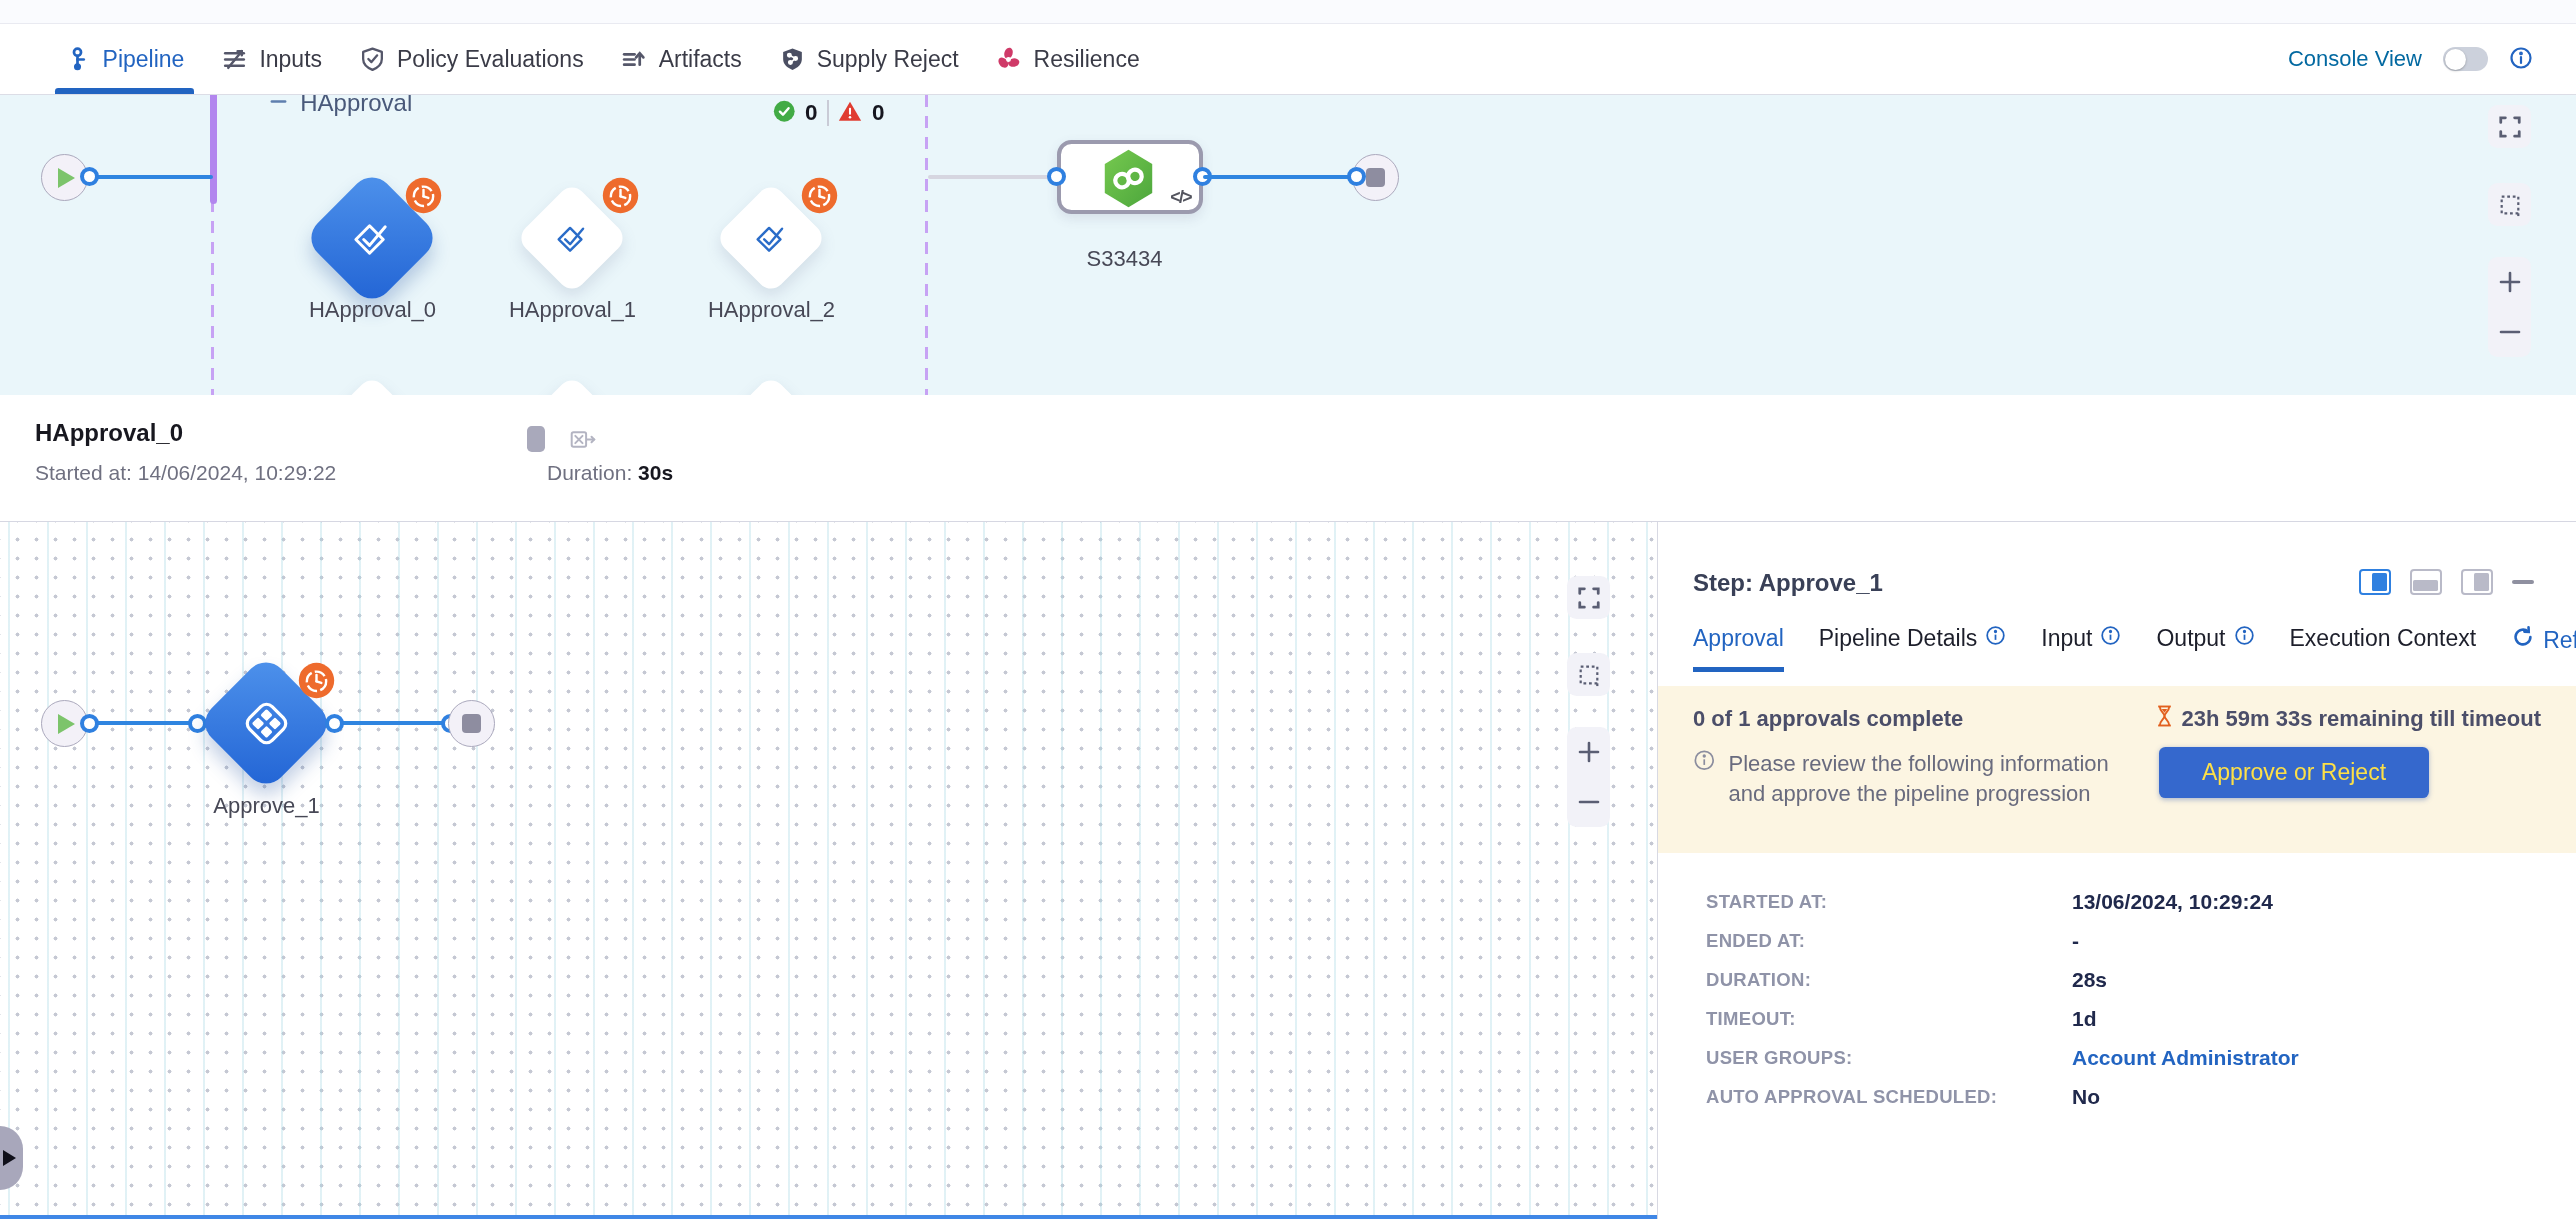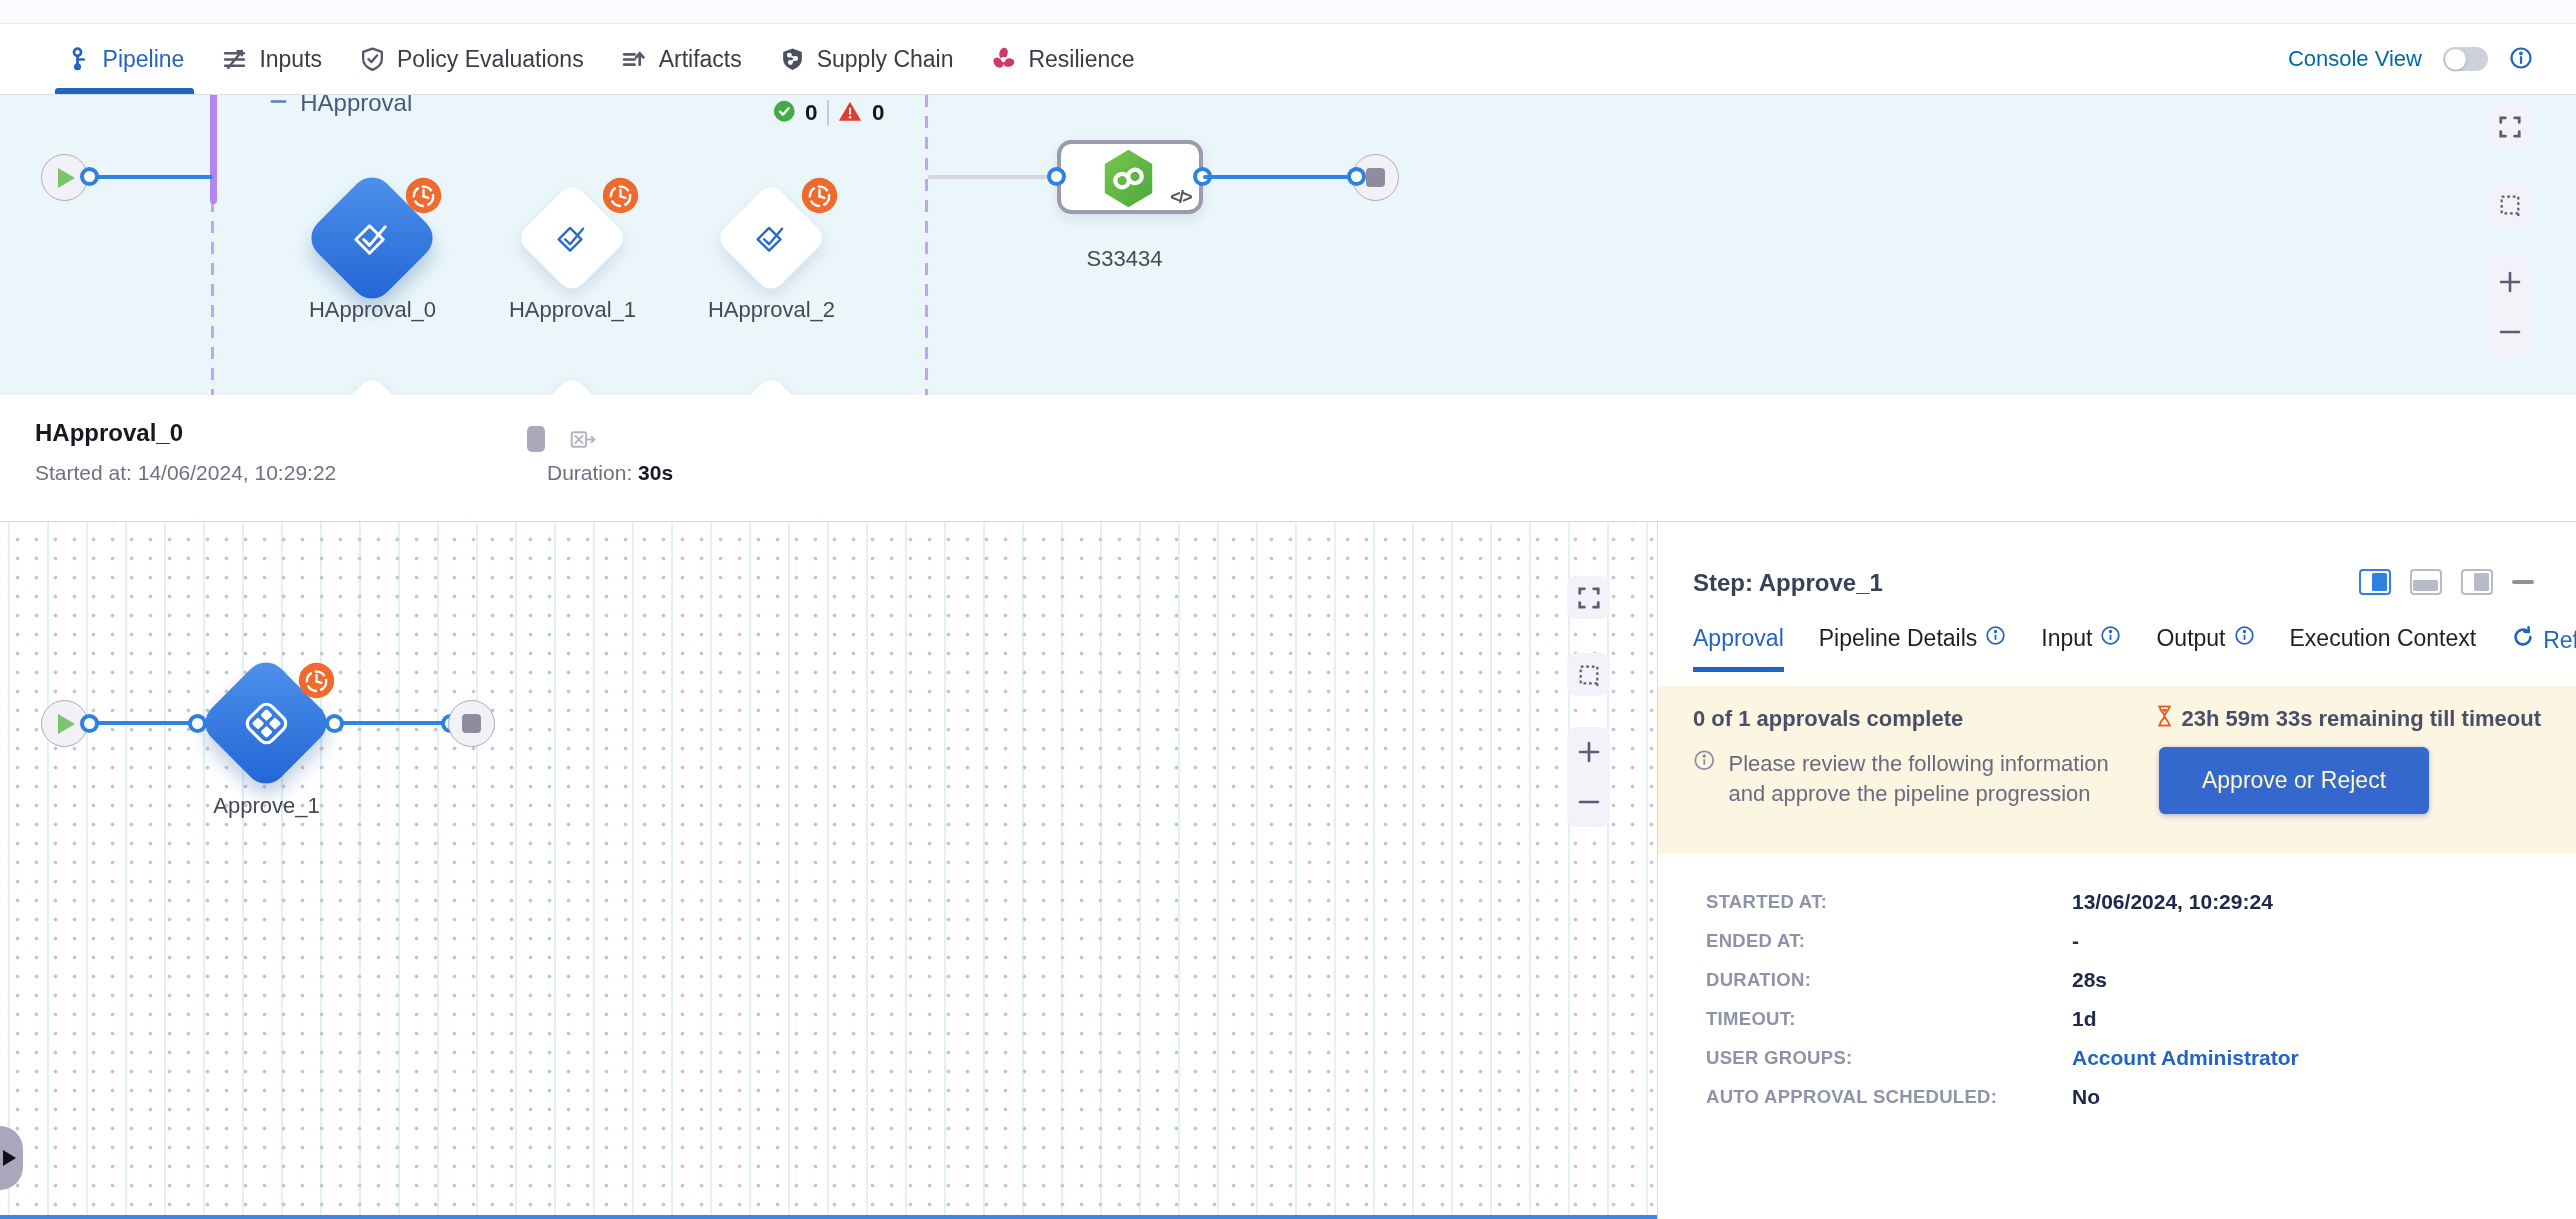--- a/index.html
+++ b/index.html
@@ -88,21 +88,21 @@
   .ptab { display:flex; align-items:center; gap:8px; font-size:23px; color:#1d1f2b; padding-bottom:14.5px; cursor:pointer; }
   .ptab.active { color:#2264c1; font-weight:500; border-bottom:5.6px solid #2264c1; }
   .ptab-refresh { display:flex; align-items:center; gap:8px; font-size:23px; color:#2264c1; cursor:pointer; }
 
   .banner { position:absolute; left:0; top:164px; width:100%; height:167px; background:#fcf5e2; }
   .banner-row1 { position:absolute; left:35px; right:35px; top:17.7px; display:flex; justify-content:space-between; align-items:center; }
   .banner-progress { font-size:22px; font-weight:700; color:#4b4e69; }
   .banner-timeout { display:flex; align-items:center; gap:8px; font-size:22px; font-weight:700; color:#4b4e69; }
   .banner-msg { position:absolute; left:35px; top:63px; display:flex; gap:13px; }
   .banner-msg .txt { font-size:22px; color:#696b7e; line-height:30px; }
-  .approve-btn { position:absolute; left:501px; top:61px; width:270px; height:67px; background:#3568cd; color:#fef9c3; font-size:23px; font-weight:500;
+  .approve-btn { position:absolute; left:501px; top:61px; width:270px; height:51px; background:#3568cd; color:#fde047; font-size:23px; font-weight:500;
       border:none; border-radius:6.4px; display:flex; align-items:center; justify-content:center; cursor:pointer; box-shadow:0 1.6px 4.8px rgba(40,80,170,.35); }
 
   .details { position:absolute; left:48px; top:360px; display:grid; grid-template-columns:366px auto; grid-auto-rows:39px; align-items:center; }
   .d-label { font-size:18.5px; font-weight:600; color:#8f93a8; letter-spacing:0.3px; }
   .d-value { font-size:21px; font-weight:700; color:#20294c; }
   .d-value.link { color:#2264c1; cursor:pointer; }
 </style>
 </head>
 <body>
 
@@ -161,21 +161,21 @@
           <path d="M13 2.5l9 3.2v6.8c0 5.2-4 8.4-9 10.5-5-2.1-9-5.3-9-10.5V5.7z" fill="#4b4f63"></path>
           <g stroke="#fff" stroke-width="1.6" fill="#fff">
             <circle cx="10" cy="9" r="1.6"></circle>
               <circle cx="16" cy="12" r="1.6"></circle>
               <circle cx="11" cy="16" r="1.6"></circle>
             <line x1="10" y1="9" x2="16" y2="12"></line>
               <line x1="16" y1="12" x2="11" y2="16"></line>
           </g>
         </svg>
       </span>
-      <span>Supply Chain</span>
+      <span>Supply Reject</span>
     </div>
     <div class="nav-tab">
       <span class="ic">
         <svg width="27" height="27" viewBox="0 0 26 26" fill="#cf3a68">
           <ellipse cx="13" cy="7" rx="4" ry="5.5" transform="rotate(18 13 7)"></ellipse>
           <ellipse cx="8" cy="16" rx="4" ry="5.5" transform="rotate(138 8 16)"></ellipse>
           <ellipse cx="18" cy="16" rx="4" ry="5.5" transform="rotate(258 18 16)"></ellipse>
           <circle cx="13" cy="13" r="2.4" fill="#fff"></circle>
         </svg>
       </span>

